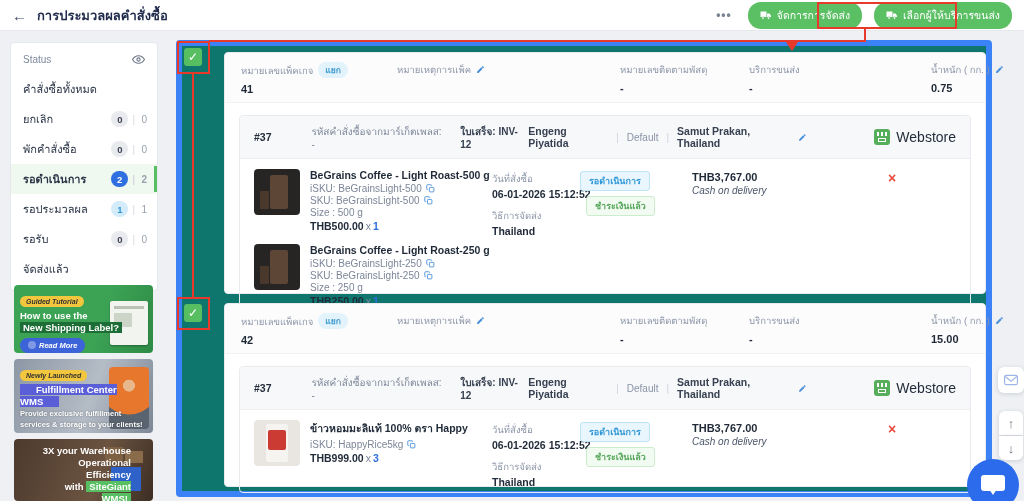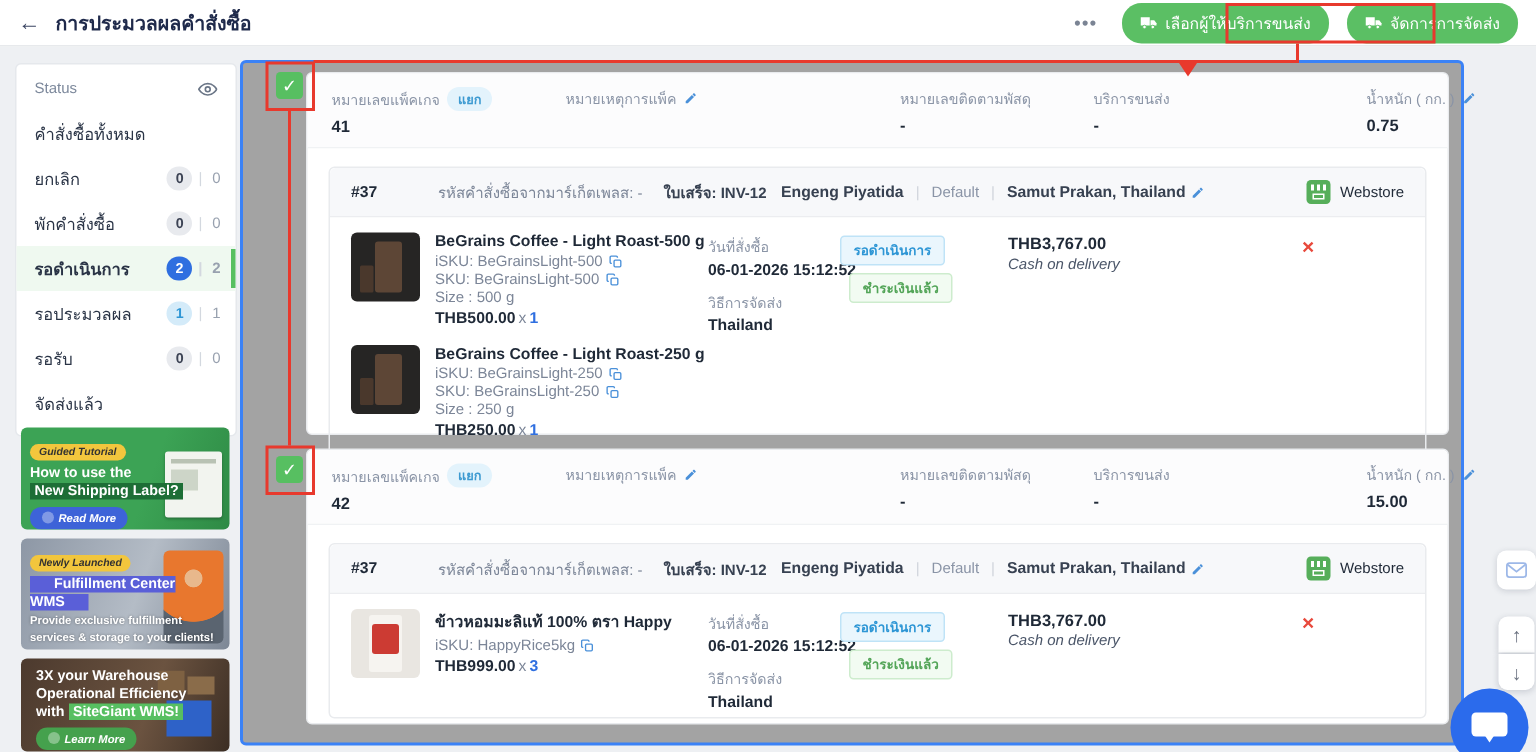--- a/index.html
+++ b/index.html
@@ -39,21 +39,21 @@
   .pill.grey { background:#e8eaee; color:#3c4354; }
   .pill.blue { background:#2f6fe0; color:#fff; }
   .pill.lightblue { background:#d4ebf9; color:#2e96d5; }
   .sb-sep { color:#d3d8df; font-size:10px; margin:0 4px; }
   .sb-count { font-size:10px; color:#98a1af; width:8px; text-align:right; }
 
   
   .banner { position:absolute; left:14px; width:139px; border-radius:4px; overflow:hidden; cursor:pointer; }
   .banner1 { top:285px; height:68px; background:linear-gradient(110deg,#3ca355 60%,#2e8a45 100%); padding:5px 6px; }
   .banner2 { top:359px; height:74px; background:linear-gradient(110deg,#8d97a5 0%,#b4bcc6 55%,#7d8795 100%); padding:5px 6px; }
-  .banner3 { top:439px; height:62px; background:linear-gradient(110deg,#4c3a2e 0%,#6b5340 60%,#3c2e24 100%); padding:6px 10px; }
+  .banner3 { top:439px; height:62px; background:linear-gradient(110deg,#4c3a2e 0%,#6b5340 60%,#3c2e24 100%); padding:6px 22px;text-align:right; }
   .tagpill { display:inline-block; background:#f2c63d; color:#323232; font-size:7px; font-weight:bold;
              font-style:italic; border-radius:8px; padding:2px 6px; margin-bottom:3px; }
   .b-line { font-size:9.5px; font-weight:bold; color:#fff; line-height:1.25; }
   .b-line .hl-green { background:#1d6e36; padding:0 3px; }
   .b-line .hl-blue  { background:#5a5fd8; padding:0 16px; }
   .b-line .hl-lime  { background:#57bf61; padding:0 3px; color:#fff; }
   .b-desc { font-size:7.5px; font-weight:bold; color:#fff; line-height:1.3; margin-top:1px; text-shadow:0 0 2px rgba(0,0,0,.4); }
   .cta { display:inline-flex; align-items:center; gap:3px; color:#fff; font-size:7.5px; font-weight:bold;
          font-style:italic; border-radius:9px; padding:3px 8px; margin-top:4px; }
   .cta.blue { background:#3d63d8; } .cta.purple { background:#4d48b8; } .cta.green { background:#45a14d; }
@@ -63,22 +63,22 @@
   .b-art-label::before { content:""; position:absolute; left:4px; top:5px; right:4px; height:3px; background:#b9c2b4; }
   .b-art-label::after { content:""; position:absolute; left:4px; top:12px; width:18px; height:14px; background:#cdd5c8; }
   .b-art-person { position:absolute; right:4px; top:8px; width:40px; height:62px; border-radius:4px;
                   background:radial-gradient(circle at 50% 30%, #e8b88c 12%, #e8772e 13% 60%, #5a6470 61%); }
   .b-art-forklift { position:absolute; right:6px; top:8px; width:42px; height:50px;
                     background:linear-gradient(#7e6142 0 0) 0 0/18px 14px no-repeat,
                                linear-gradient(#8a6c4a 0 0) 20px 4px/18px 12px no-repeat,
                                linear-gradient(#2e62c8 0 0) 6px 20px/30px 24px no-repeat; border-radius:3px; }
 
   
-  .main-panel { position:absolute; left:160px; top:40px; width:816px; height:457px; background:#a3a3a3;
-                border:2px solid #3b82f6; border-radius:4px; }
+  .main-panel { position:absolute; left:176px; top:40px; width:816px; height:457px; background:#0f766e;
+                border:6px solid #3b82f6; border-radius:4px; }
   .checkbox { position:absolute; width:18px; height:18px; background:#57bf61; border-radius:3px;
               color:#fff; font-size:12px; line-height:18px; text-align:center; cursor:pointer; z-index:3; }
   .cb1 { left:184px; top:48px; } .cb2 { left:184px; top:304px; }
 
   .pkg-card { position:absolute; left:42px; width:762px; background:#fff; border:1px solid #e9ebee; border-radius:4px; }
   .pkg1 { top:6px; height:242px; } .pkg2 { top:257px; height:184px; }
   .pkg-head { display:grid; grid-template-columns:156px 223px 129px 182px 1fr; padding:9px 16px 7px;
               background:#fcfcfd; border-bottom:1px solid #f0f2f4; border-radius:4px 4px 0 0; }
   .ph-label { font-size:9.5px; color:#8a94a6; display:flex; align-items:center; gap:5px; }
   .ph-value { font-size:11px; font-weight:bold; color:#1f2937; margin-top:5px; }
@@ -89,21 +89,21 @@
   .oc-head { display:flex; align-items:center; background:#f7f8fa; border-bottom:1px solid #ecedf0;
              padding:8px 14px; border-radius:4px 4px 0 0; font-size:10px; }
   .oc-id { font-weight:bold; font-size:10.5px; color:#1f2937; width:58px; }
   .oc-mkt { color:#7c8698; margin-right:14px; }
   .oc-inv { color:#374151; font-weight:bold; }
   .oc-right { margin-left:auto; display:flex; align-items:center; gap:8px; }
   .oc-cust { font-weight:bold; color:#374151; font-size:10.5px; }
   .oc-sep { color:#cfd4db; }
   .oc-default { color:#8a94a6; }
   .oc-addr { font-weight:bold; color:#374151; font-size:10.5px; display:flex; align-items:center; gap:4px; }
-  .oc-channel { display:flex; align-items:center; gap:6px; margin-left:60px; font-size:10px; color:#1f2937; }
+  .oc-channel { display:flex; align-items:center; gap:6px; margin-left:60px; font-size:14px; color:#1f2937; }
   .webstore-ic { width:16px; height:16px; background:#56ae5a; border-radius:3px; position:relative; }
   .webstore-ic::before { content:""; position:absolute; left:3px; top:3px; right:3px; height:4px;
         background:repeating-linear-gradient(90deg,#fff 0 2px,transparent 2px 4px); }
   .webstore-ic::after { content:""; position:absolute; left:4px; top:9px; right:4px; bottom:3px; border:1px solid #fff; }
 
   .oc-body { position:relative; padding:10px 14px 14px; }
   .prod-row { display:flex; gap:10px; margin-bottom:12px; width:300px; }
   .prod-img { width:46px; height:46px; border-radius:4px; flex:0 0 auto; position:relative; overflow:hidden; }
   .img-coffee { background:#262524; }
   .img-coffee::before { content:""; position:absolute; left:16px; top:6px; width:18px; height:34px;
@@ -154,30 +154,30 @@
   <span class="page-title">การประมวลผลคำสั่งซื้อ</span>
   <div class="topbar-right">
     <span class="more-dots">•••</span>
     <button class="green-btn">
       <svg width="12" height="10" viewBox="0 0 24 20">
           <path d="M1 3h12v11H1z" fill="#fff"></path>
           <path d="M14 7h5l3 4v3h-8z" fill="#fff"></path>
           <circle cx="6" cy="16" r="2.4" fill="#fff" stroke="#5bbf64" stroke-width="1.2"></circle>
           <circle cx="17" cy="16" r="2.4" fill="#fff" stroke="#5bbf64" stroke-width="1.2"></circle>
         </svg>
-      <span>เลือกผู้ให้บริการขนส่ง</span>
+      <span>จัดการการจัดส่ง</span>
     </button>
     <button class="green-btn">
       <svg width="12" height="10" viewBox="0 0 24 20">
           <path d="M1 3h12v11H1z" fill="#fff"></path>
           <path d="M14 7h5l3 4v3h-8z" fill="#fff"></path>
           <circle cx="6" cy="16" r="2.4" fill="#fff" stroke="#5bbf64" stroke-width="1.2"></circle>
           <circle cx="17" cy="16" r="2.4" fill="#fff" stroke="#5bbf64" stroke-width="1.2"></circle>
         </svg>
-      <span>จัดการการจัดส่ง</span>
+      <span>เลือกผู้ให้บริการขนส่ง</span>
     </button>
   </div>
 </div>
 
 <div class="anno" style="left:817px; top:2px; width:140px; height:27px;"></div>
 <div class="anno-line" style="left:864px; top:29px; width:2px; height:13px;"></div>
 <div class="anno-line" style="left:209px; top:40px; width:657px; height:2px;"></div>
 <div class="anno-arrow" style="left:786px; top:42px;"></div>
 <div class="anno" style="left:177px; top:41px; width:33px; height:33px;"></div>
 <div class="anno-line" style="left:192px; top:74px; width:2px; height:223px;"></div>

